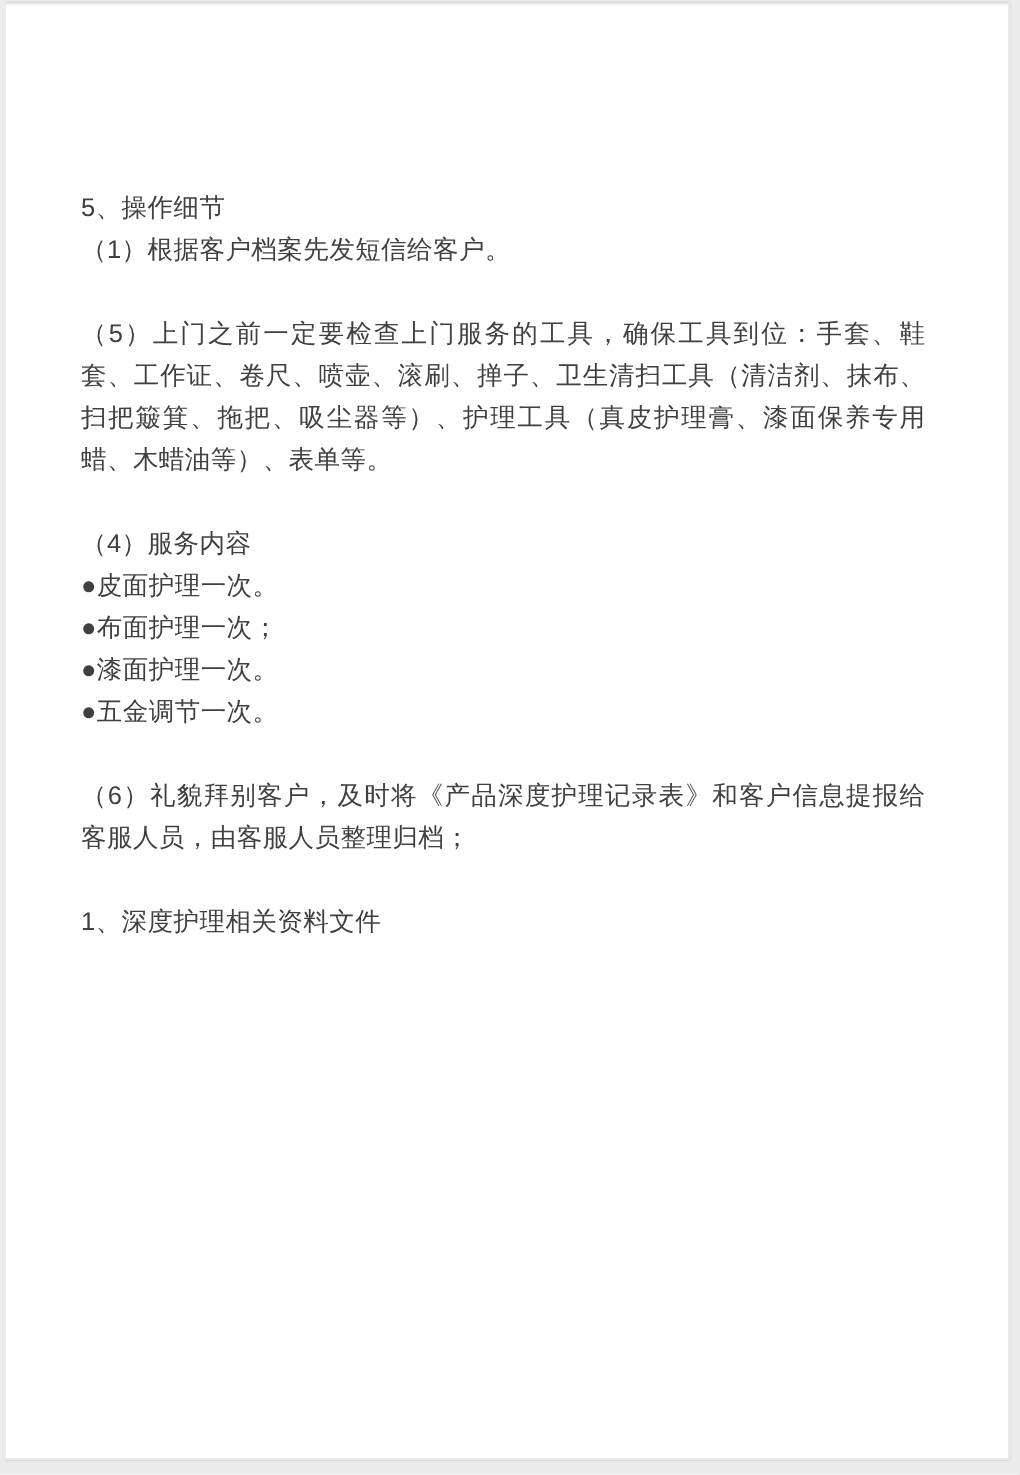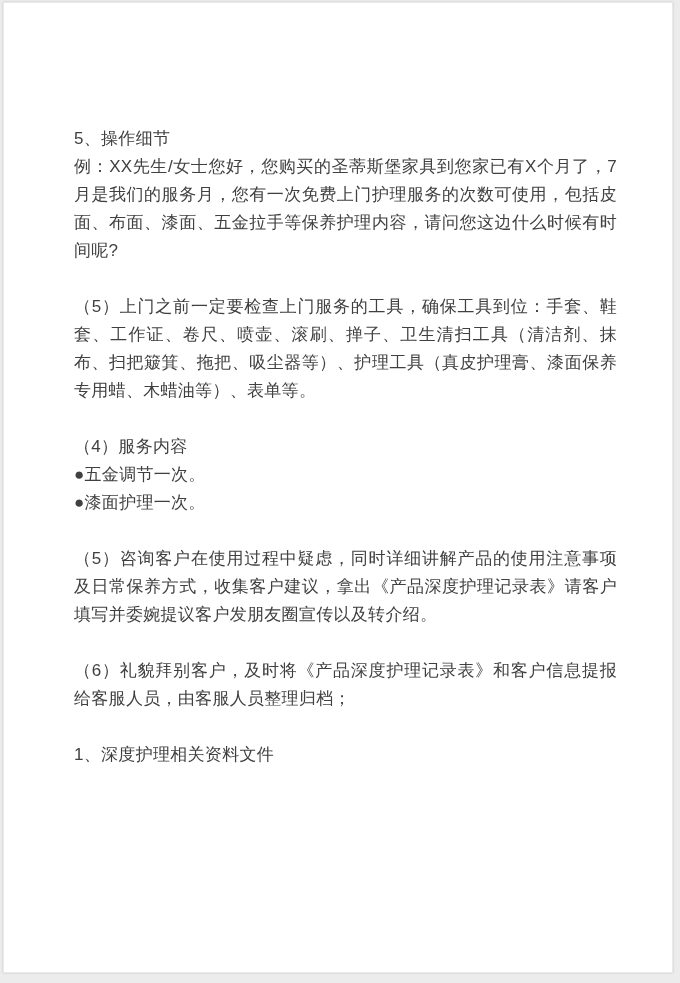--- a/index.html
+++ b/index.html
@@ -20,42 +20,43 @@
     top: 2px;
     right: 7px;
     bottom: 10px;
     background: #ffffff;
     box-shadow: 0 0 2px rgba(0,0,0,0.18);
     border: 1px solid #e9e9e9;
     box-sizing: border-box;
   }
   .doc {
     box-sizing: border-box;
-    padding: 122px 55px 0 70px;
+    padding: 122px 55px 0 50px;
     font-size: 17px;
     line-height: 28px;
     color: #404040;
     text-align: justify;
     letter-spacing: 0.3px;
   }
   .doc p.block {
     margin: 0;
   }
   .doc p.block.spaced {
     margin-top: 28px;
   }
 </style>
 </head>
 <body style="background: rgb(236, 236, 236);">
 
 <div class="paper" style="background: rgb(255, 255, 255);">
   <main class="doc" style="color: rgb(64, 64, 64);">
       <p class="block">5、操作细节</p>
-      <p class="block">例：XX先生/女士您好，您购买的圣蒂斯堡家具到您家已有X个月了，7月是我们的服务月，您有一次免费上门护理服务的次数可使用，包括皮面、布面、漆面、五金拉手等保养护理内容，请问您这边什么时候有时间呢?</p>
+      <p class="block">（1）根据客户档案先发短信给客户。</p>
       <p class="block spaced">（5）上门之前一定要检查上门服务的工具，确保工具到位：手套、鞋套、工作证、卷尺、喷壶、滚刷、掸子、卫生清扫工具（清洁剂、抹布、扫把簸箕、拖把、吸尘器等）、护理工具（真皮护理膏、漆面保养专用蜡、木蜡油等）、表单等。</p>
       <p class="block spaced">（4）服务内容</p>
+      <p class="block">●皮面护理一次。</p>
+      <p class="block">●布面护理一次；</p>
+      <p class="block">●漆面护理一次。</p>
       <p class="block">●五金调节一次。</p>
-      <p class="block">●漆面护理一次。</p>
-      <p class="block spaced">（5）咨询客户在使用过程中疑虑，同时详细讲解产品的使用注意事项及日常保养方式，收集客户建议，拿出《产品深度护理记录表》请客户填写并委婉提议客户发朋友圈宣传以及转介绍。</p>
       <p class="block spaced">（6）礼貌拜别客户，及时将《产品深度护理记录表》和客户信息提报给客服人员，由客服人员整理归档；</p>
       <p class="block spaced">1、深度护理相关资料文件</p>
     </main>
 </div>
 
 </body></html>

